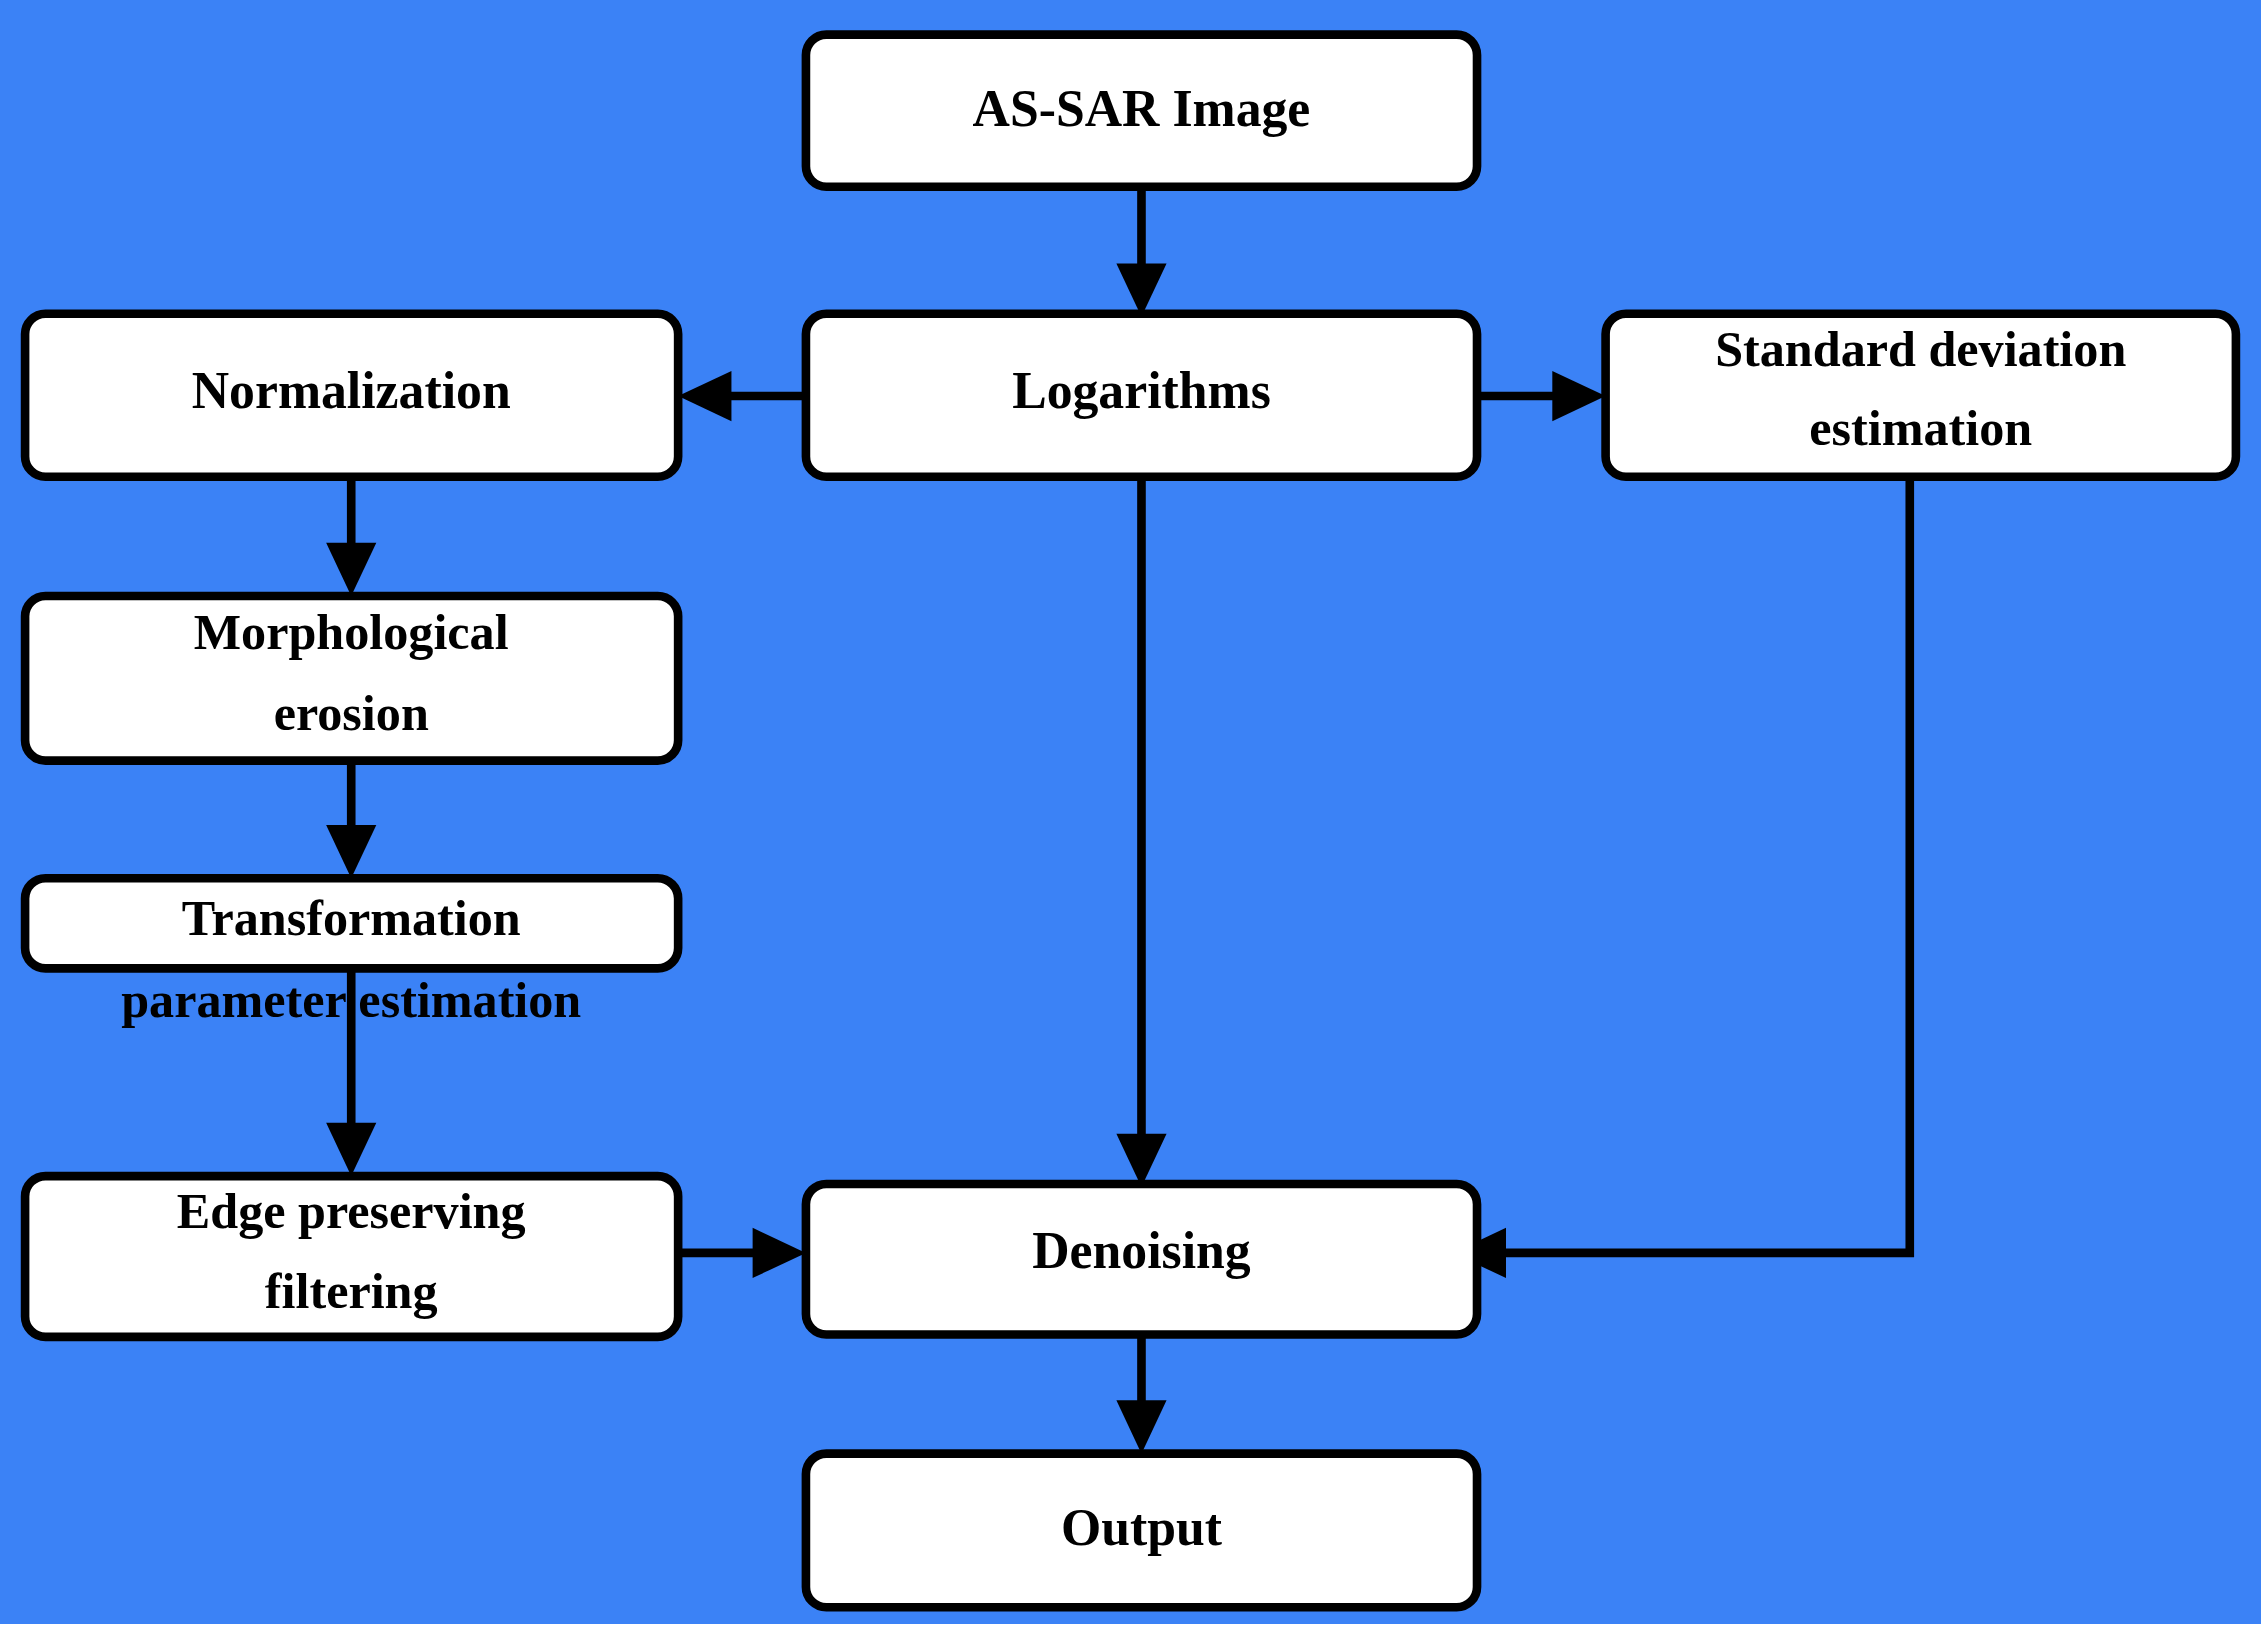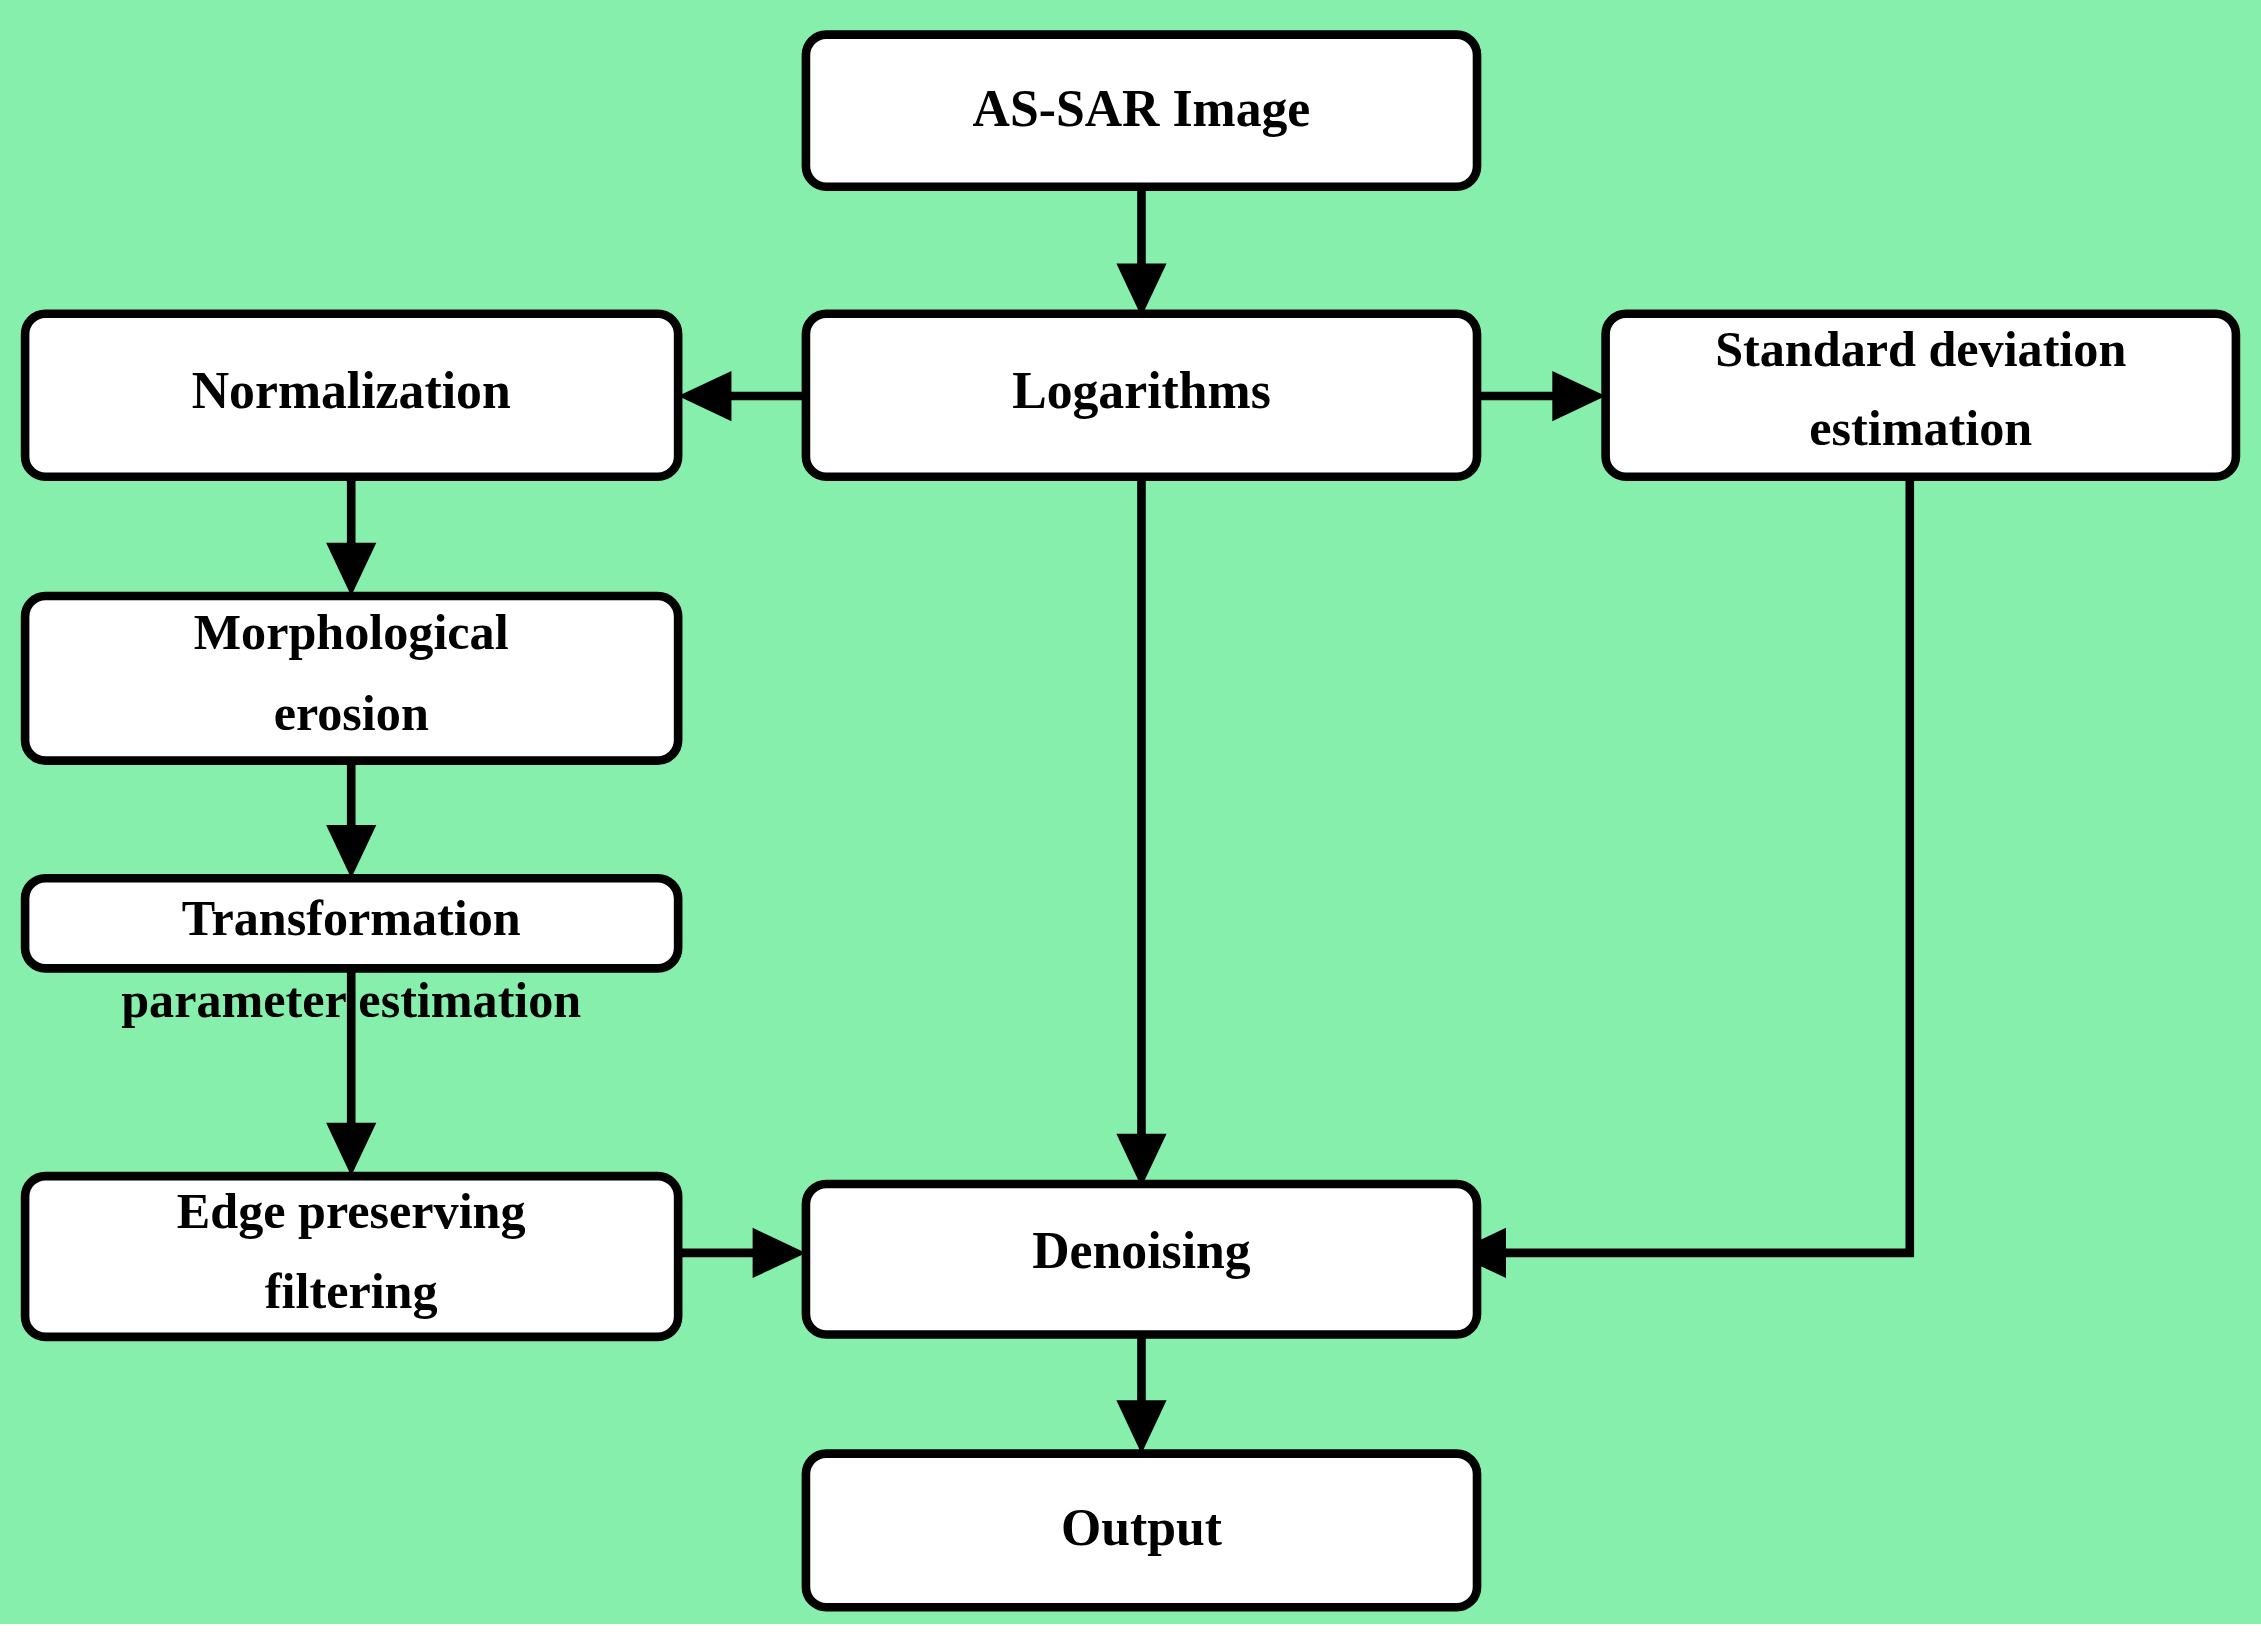--- a/index.html
+++ b/index.html
@@ -10,21 +10,21 @@
   body {
     width: 2261px;
     height: 1638px;
     font-family: "Liberation Serif", serif;
     overflow: hidden;
   }
   #flowchart-root {
     position: relative;
     width: 2261px;
     height: 1624px;
-    background: #86efac;
+    background: #3b82f6;
   }
   svg#flow-svg {
     position: absolute;
     top: 0;
     left: 0;
     width: 2261px;
     height: 1638px;
     display: block;
   }
   .node-box {

